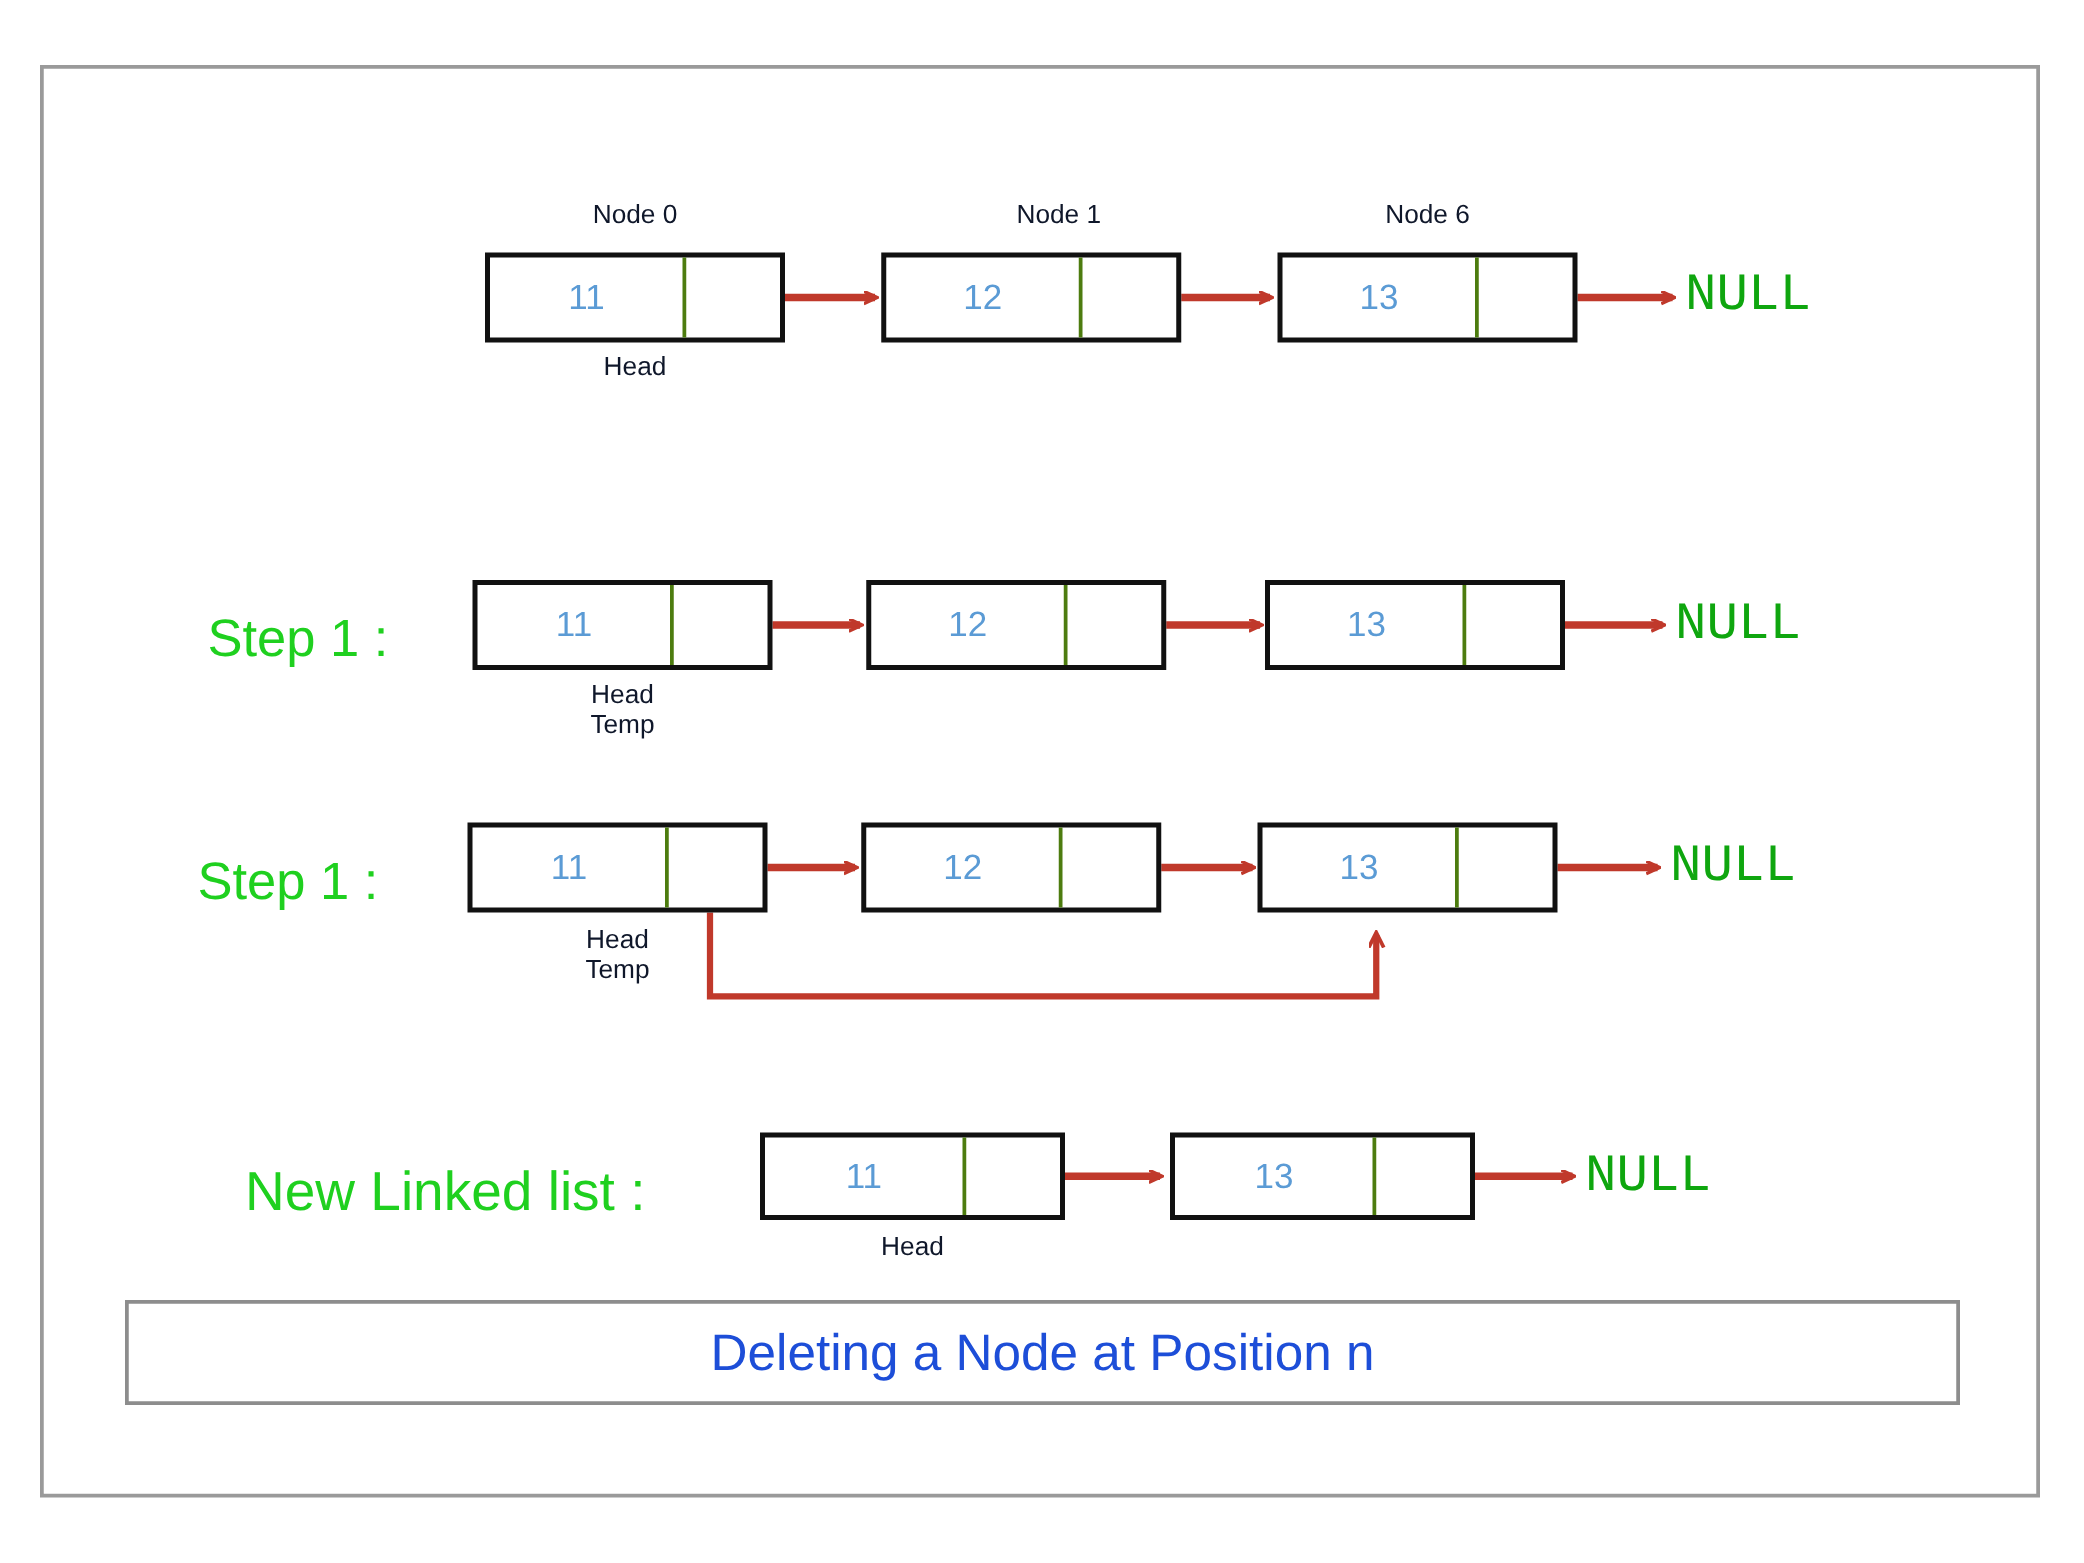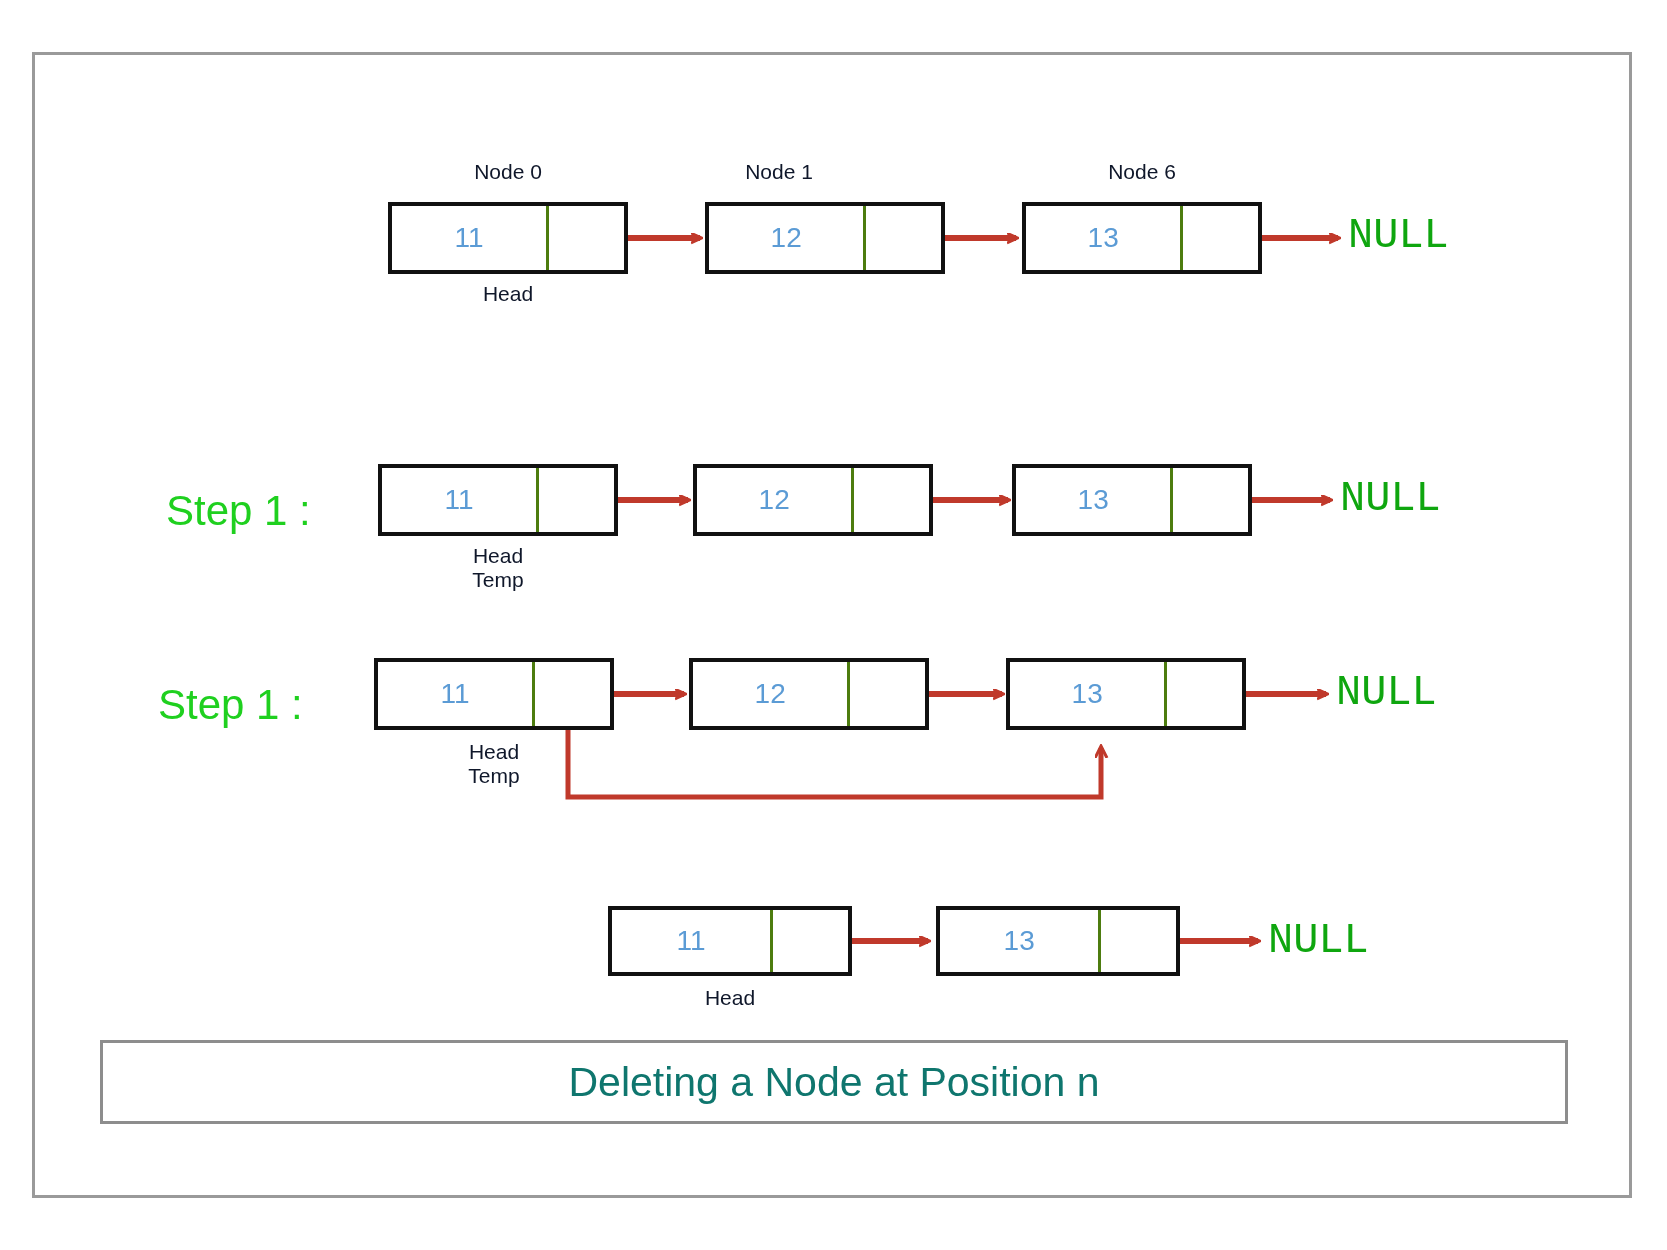--- a/index.html
+++ b/index.html
@@ -129,21 +129,21 @@
     width: 1468px;
     height: 84px;
     border: 3px solid #8d8d8d;
     box-sizing: border-box;
     display: flex;
     align-items: center;
     justify-content: center;
     background: #ffffff;
   }
   .caption-text {
-    color: #0f766e;
+    color: #1d4ed8;
     font-size: 41px;
     line-height: 1;
   }
 </style>
 </head>
 <body>
 
 <div id="canvas">
 
   <div class="outer-frame"></div>
@@ -195,21 +195,21 @@
     <g stroke="#c0392b" stroke-width="6" fill="none">
       <line x1="812" y1="941" x2="928" y2="941" marker-end="url(#ah)"></line>
     </g>
     <g stroke="#c0392b" stroke-width="6" fill="none">
       <line x1="1138" y1="941" x2="1258" y2="941" marker-end="url(#ah)"></line>
     </g>
   </svg>
 
 
   <div class="cap" style="left:508px; top:160px;">Node 0</div>
-  <div class="cap" style="left:779px; top:160px;">Node 1</div>
+  <div class="cap" style="left:847px; top:160px;">Node 1</div>
   <div class="cap" style="left:1142px; top:160px;">Node 6</div>
 
   <div class="node" style="left:388px; top:202px; width:240px; height:72px;">
     <div class="data-cell" style="width:160px;">
       <span class="node-value">11</span>
     </div>
     <div class="ptr-cell" style="width:76px;"></div>
   </div>
 
   <div class="node" style="left:705px; top:202px; width:240px; height:72px;">
@@ -280,20 +280,21 @@
       <span class="node-value">13</span>
     </div>
     <div class="ptr-cell" style="width:76px;"></div>
   </div>
 
   <div class="cap" style="left:494px; top:740px;">Head
 Temp</div>
 
   <div class="null-text" style="left:1336px; top:672px;">NULL</div>
 
+  <div class="row-label label-newlist">New Linked list :</div>
 
   <div class="node" style="left:608px; top:906px; width:244px; height:70px;">
     <div class="data-cell" style="width:164px;">
       <span class="node-value">11</span>
     </div>
     <div class="ptr-cell" style="width:76px;"></div>
   </div>
 
   <div class="node" style="left:936px; top:906px; width:244px; height:70px;">
     <div class="data-cell" style="width:164px;">

